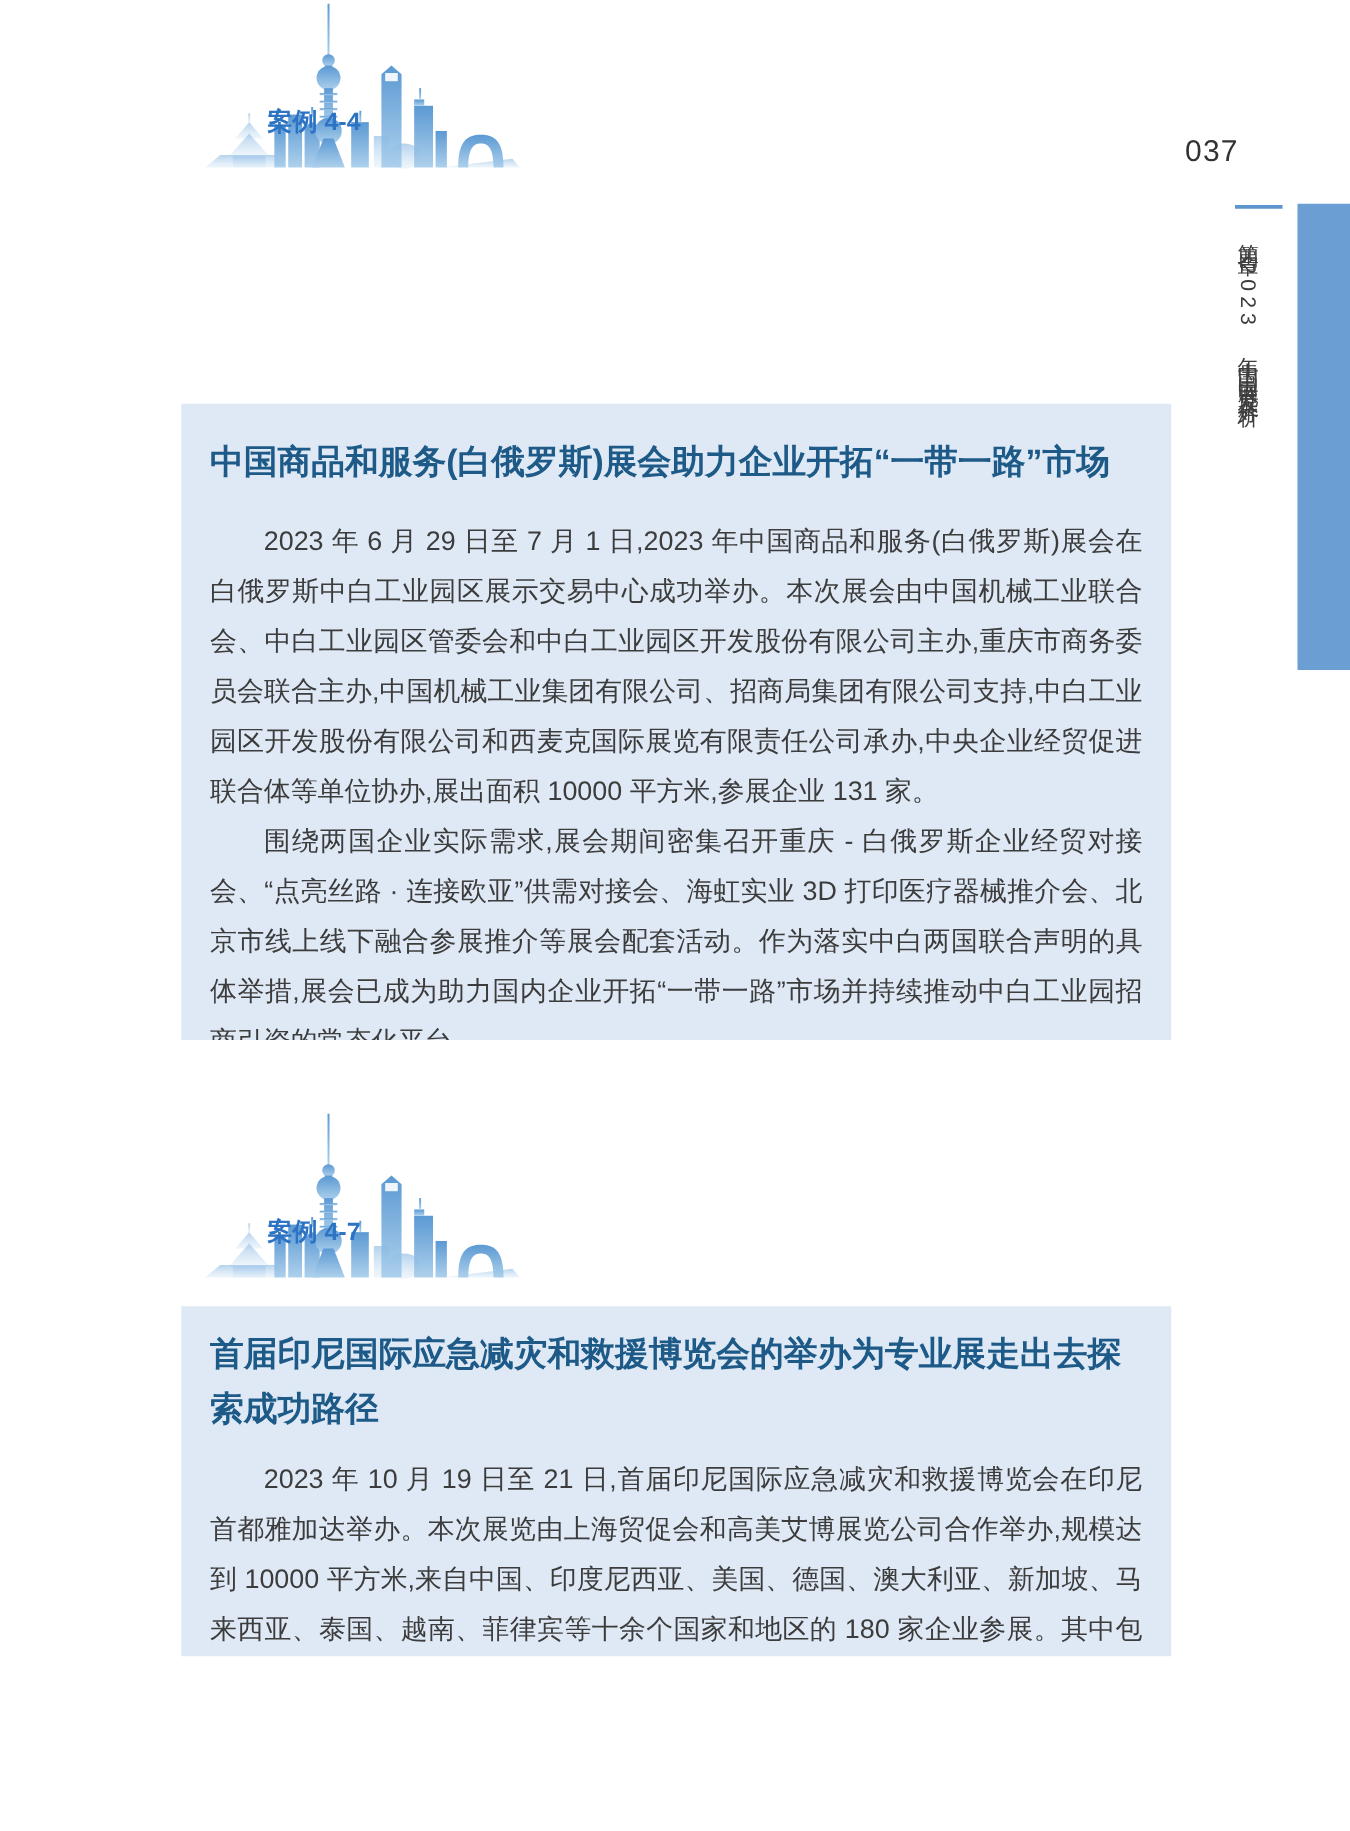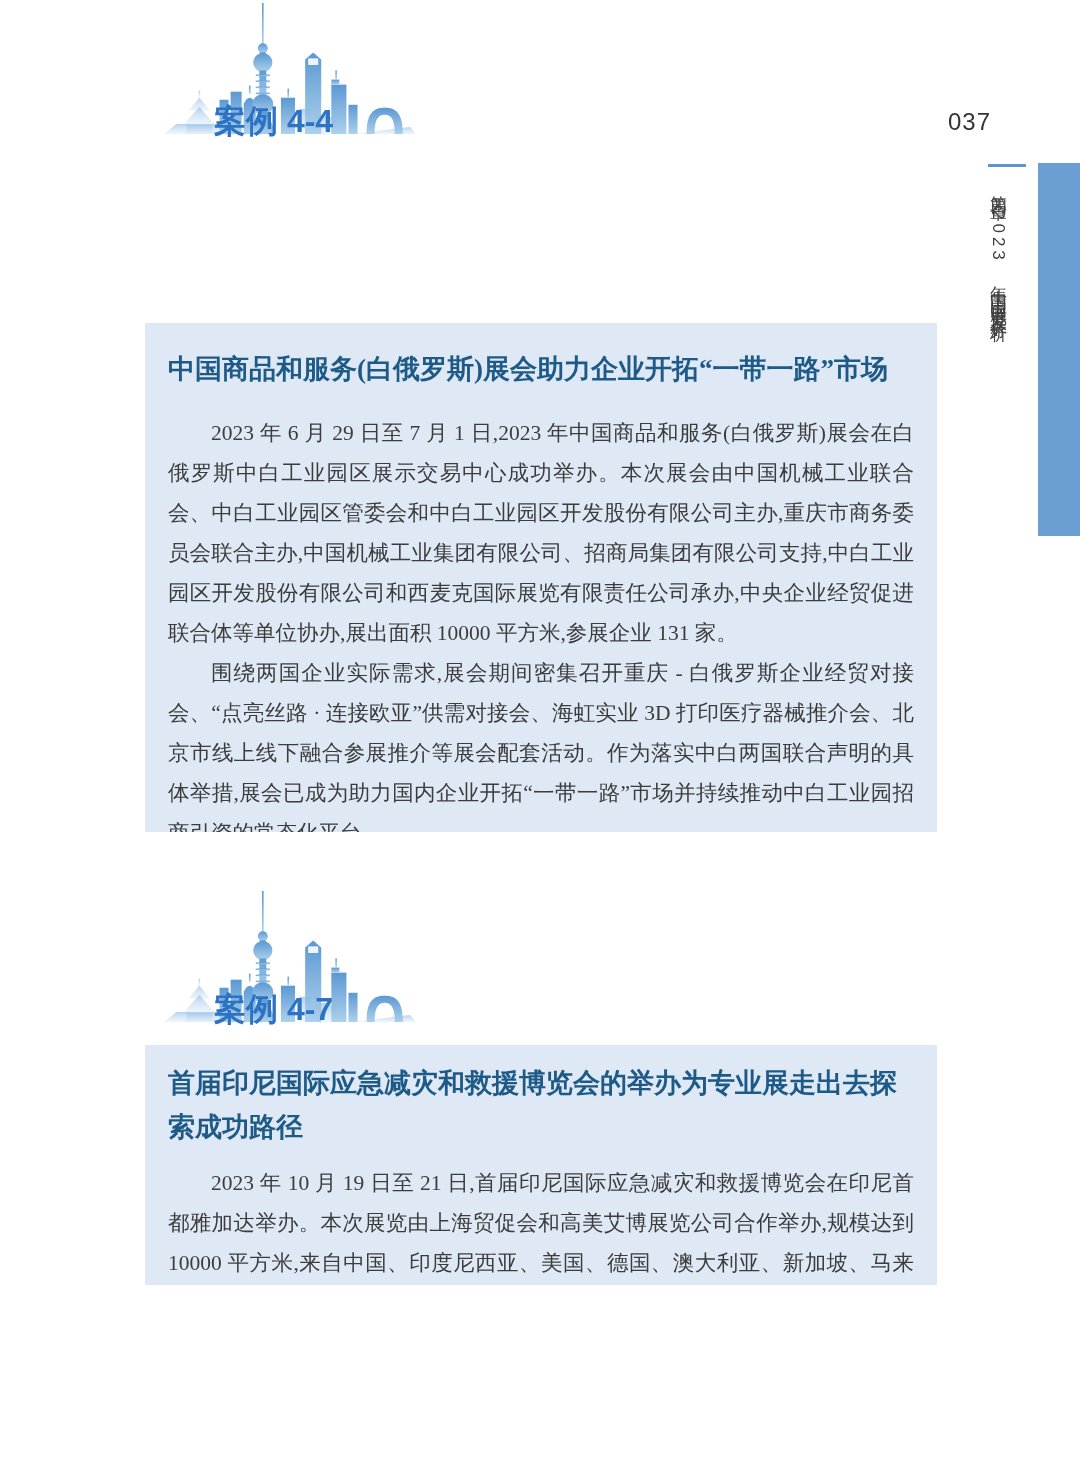--- a/index.html
+++ b/index.html
@@ -11,33 +11,33 @@
   .side-rule{position:absolute;left:988px;top:164px;width:38px;height:3px;background:#5d94cd;}
   .side-caption{position:absolute;left:984px;top:182px;height:370px;
                 writing-mode:vertical-rl;text-orientation:mixed;
                 font-size:17px;color:#3e3e3e;letter-spacing:4px;line-height:28px;}
   .side-caption .chapter{padding-bottom:16px;}
   .side-bar{position:absolute;left:1038px;top:163px;width:42px;height:373px;background:#6b9ed2;}
 
   
   .case-header{position:absolute;left:160px;width:256px;height:136px;}
   .case-header svg{position:absolute;left:0;top:0;}
-  .case-label{position:absolute;left:54px;top:100px;font-size:32px;font-weight:700;color:#2d73c4;}
+  .case-label{position:absolute;left:54px;top:84px;font-size:20px;font-weight:700;color:#2d73c4;}
 
   
   .case-box{position:absolute;left:145px;width:792px;background:#dfe9f5;
             padding:0 23px;box-sizing:border-box;overflow:hidden;}
   #box1{top:323px;height:509px;}
-  #box2{top:1045px;height:240px;}
-  .case-title{margin:0;font-family:Liberation Serif, serif;font-weight:700;
+  #box2{top:1045px;height:280px;}
+  .case-title{margin:0;font-family:Liberation Sans, sans-serif;font-weight:700;
               font-size:27px;line-height:44px;color:#1e5a87;
               padding-top:24px;padding-bottom:22px;}
   #box2 .case-title{padding-top:16px;padding-bottom:14px;}
   .case-para{margin:0;font-size:21.5px;line-height:40px;color:#3c3c3c;
-             text-align:justify;text-indent:2em;font-family:Liberation Serif, serif;}
+             text-align:justify;text-indent:2em;}
 </style>
 </head>
 <body>
 
 <div class="page">
 
   <div class="page-number">037</div>
   <div class="side-rule"></div>
   <div class="side-caption">
     <span class="chapter">第四章</span><span>2023 年中国出国展览发展分析</span>

